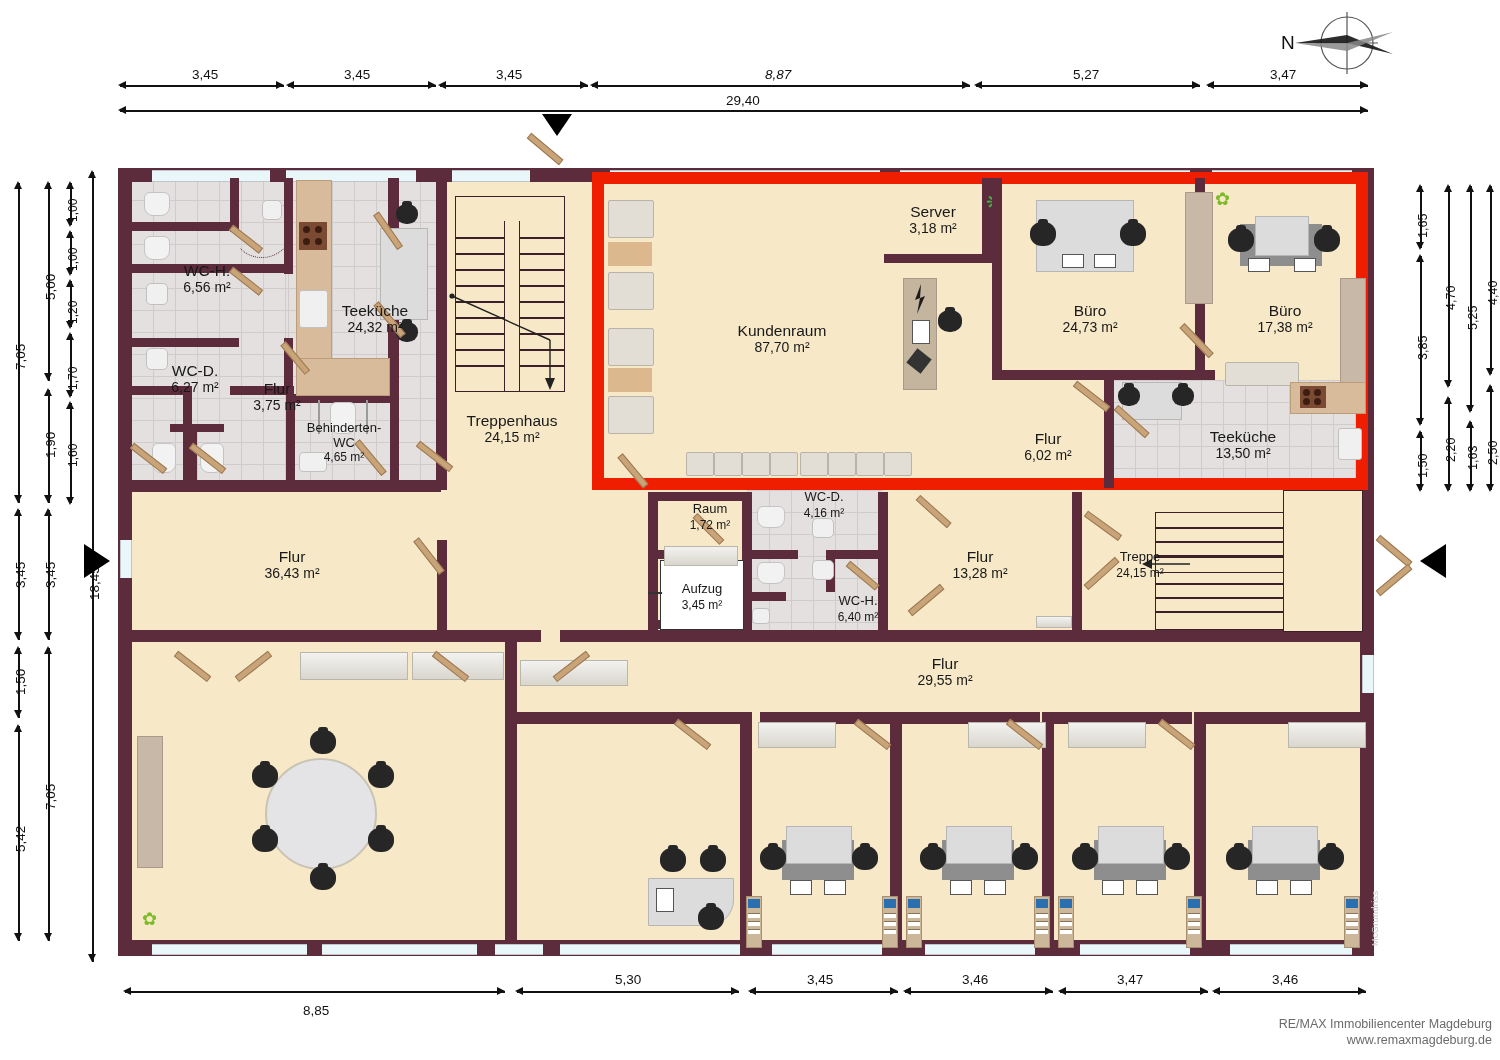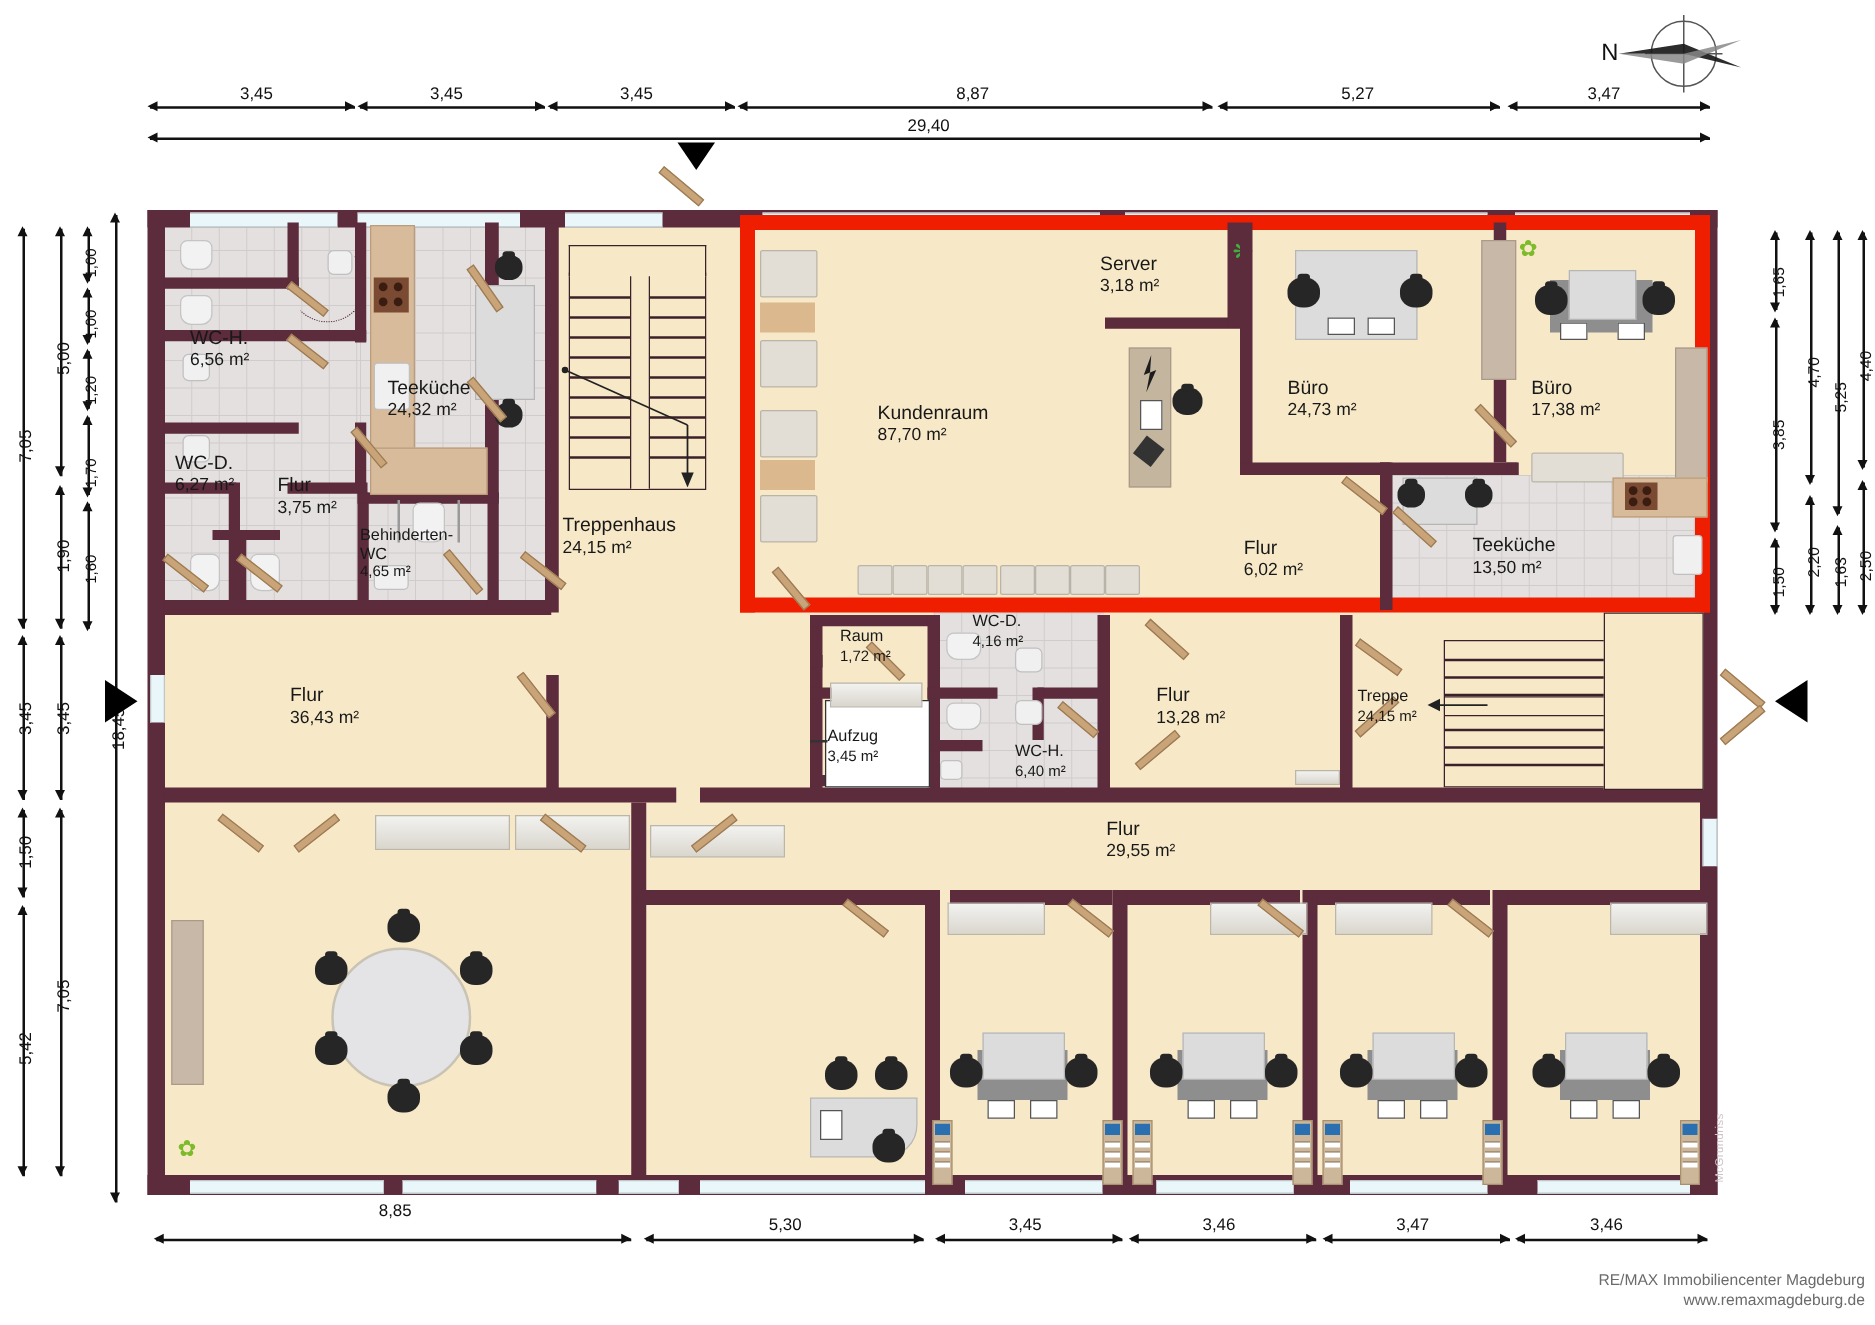--- a/index.html
+++ b/index.html
@@ -21,21 +21,21 @@
   
   .wall{position:absolute;background:#5c2b3c;}
   .room{position:absolute;background:#f7e9c8;}
   .tile{position:absolute;background:#e3e0df;
         background-image:linear-gradient(#cfcccb 1px,transparent 1px),linear-gradient(90deg,#cfcccb 1px,transparent 1px);
         background-size:22px 22px;}
   .redwall{position:absolute;background:#f01e00;}
   .win{position:absolute;background:#e9f6fa;border-top:1.5px solid #bfc6c8;border-bottom:1.5px solid #bfc6c8;}
   .winv{position:absolute;background:#e9f6fa;border-left:1.5px solid #bfc6c8;border-right:1.5px solid #bfc6c8;}
 
-  .rlabel{position:absolute;text-align:left;white-space:nowrap;
+  .rlabel{position:absolute;text-align:center;white-space:nowrap;
           font-size:15px;line-height:17px;color:#181818;}
   .rlabel .nm{display:block;font-size:15.5px;}
   .rlabel .ar{display:block;font-size:14px;}
   .rlabel.sm .nm{font-size:13px;}
   .rlabel.sm .ar{font-size:12px;}
 
   
   .chairk{position:absolute;background:#262626;border-radius:46%;}
   .chairk:before{content:"";position:absolute;left:50%;top:-3px;margin-left:-5px;width:10px;height:6px;background:#262626;border-radius:3px;}
   .desk{position:absolute;background:#dcdcdc;border:1px solid #b6b6b6;}
@@ -93,21 +93,21 @@
     <div class="dlabel" style="left:344px;top:68px;">3,45</div>
 
     <div class="dline dh" style="left:440px;top:85px;width:148px;"></div>
     <div class="arrowL" style="left:438px;top:81px;"></div>
     <div class="arrowR" style="left:580px;top:81px;"></div>
     <div class="dlabel" style="left:496px;top:68px;">3,45</div>
 
     <div class="dline dh" style="left:592px;top:85px;width:378px;"></div>
     <div class="arrowL" style="left:590px;top:81px;"></div>
     <div class="arrowR" style="left:962px;top:81px;"></div>
-    <div class="dlabel" style="left:765px;top:68px;">8,87</div>
+    <div class="dlabel" style="left:765px;top:68px;font-style:italic;">8,87</div>
 
     <div class="dline dh" style="left:976px;top:85px;width:224px;"></div>
     <div class="arrowL" style="left:974px;top:81px;"></div>
     <div class="arrowR" style="left:1192px;top:81px;"></div>
     <div class="dlabel" style="left:1073px;top:68px;">5,27</div>
 
     <div class="dline dh" style="left:1208px;top:85px;width:160px;"></div>
     <div class="arrowL" style="left:1206px;top:81px;"></div>
     <div class="arrowR" style="left:1360px;top:81px;"></div>
     <div class="dlabel" style="left:1270px;top:68px;">3,47</div>
@@ -236,21 +236,21 @@
     <div class="dline dv" style="left:1490px;top:386px;height:104px;"></div>
     <div class="arrowU" style="left:1486px;top:384px;"></div>
     <div class="arrowD" style="left:1486px;top:484px;"></div>
     <div class="dlabel vert" style="left:1486px;top:465px;font-size:12.5px;">2,50</div>
   </div>
 
   <div>
     <div class="dline dh" style="left:125px;top:991px;width:380px;"></div>
     <div class="arrowL" style="left:123px;top:987px;"></div>
     <div class="arrowR" style="left:497px;top:987px;"></div>
-    <div class="dlabel" style="left:303px;top:962px;">8,85</div>
+    <div class="dlabel" style="left:303px;top:1004px;">8,85</div>
 
     <div class="dline dh" style="left:517px;top:991px;width:222px;"></div>
     <div class="arrowL" style="left:515px;top:987px;"></div>
     <div class="arrowR" style="left:731px;top:987px;"></div>
     <div class="dlabel" style="left:615px;top:973px;">5,30</div>
 
     <div class="dline dh" style="left:750px;top:991px;width:148px;"></div>
     <div class="arrowL" style="left:748px;top:987px;"></div>
     <div class="arrowR" style="left:890px;top:987px;"></div>
     <div class="dlabel" style="left:807px;top:973px;">3,45</div>

